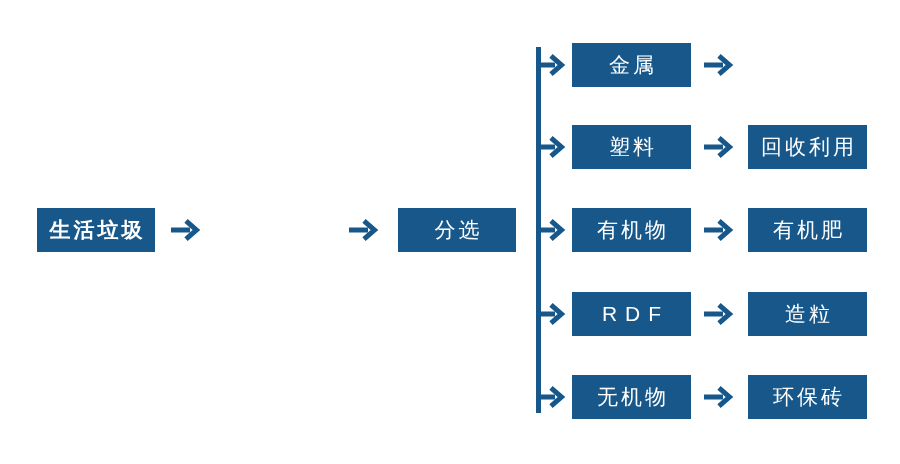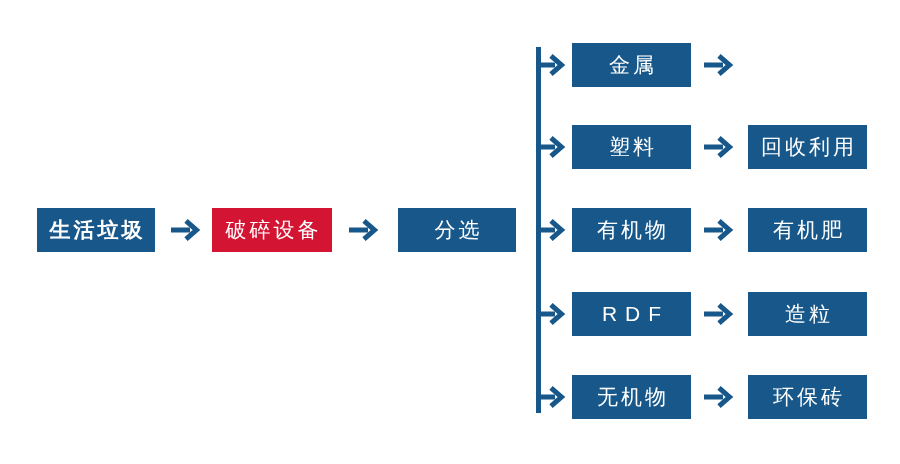--- a/index.html
+++ b/index.html
@@ -74,23 +74,20 @@
 
   <div class="node node--blue n-source">
     <span>生活垃圾</span>
   </div>
 
   <svg class="arrow a-main1" width="34" height="24" viewBox="0 0 34 24" aria-hidden="true">
     <line x1="2" y1="12" x2="21" y2="12" stroke="currentColor" stroke-width="5"></line>
     <polyline points="17,2.8 27.5,12 17,21.2" fill="none" stroke="currentColor" stroke-width="5" stroke-linejoin="miter"></polyline>
   </svg>
 
-  <div class="node node--red n-crusher">
-    <span>破碎设备</span>
-  </div>
 
   <svg class="arrow a-main2" width="34" height="24" viewBox="0 0 34 24" aria-hidden="true">
     <line x1="2" y1="12" x2="21" y2="12" stroke="currentColor" stroke-width="5"></line>
     <polyline points="17,2.8 27.5,12 17,21.2" fill="none" stroke="currentColor" stroke-width="5" stroke-linejoin="miter"></polyline>
   </svg>
 
   <div class="node node--blue n-sorting">
     <span>分选</span>
   </div>
 

